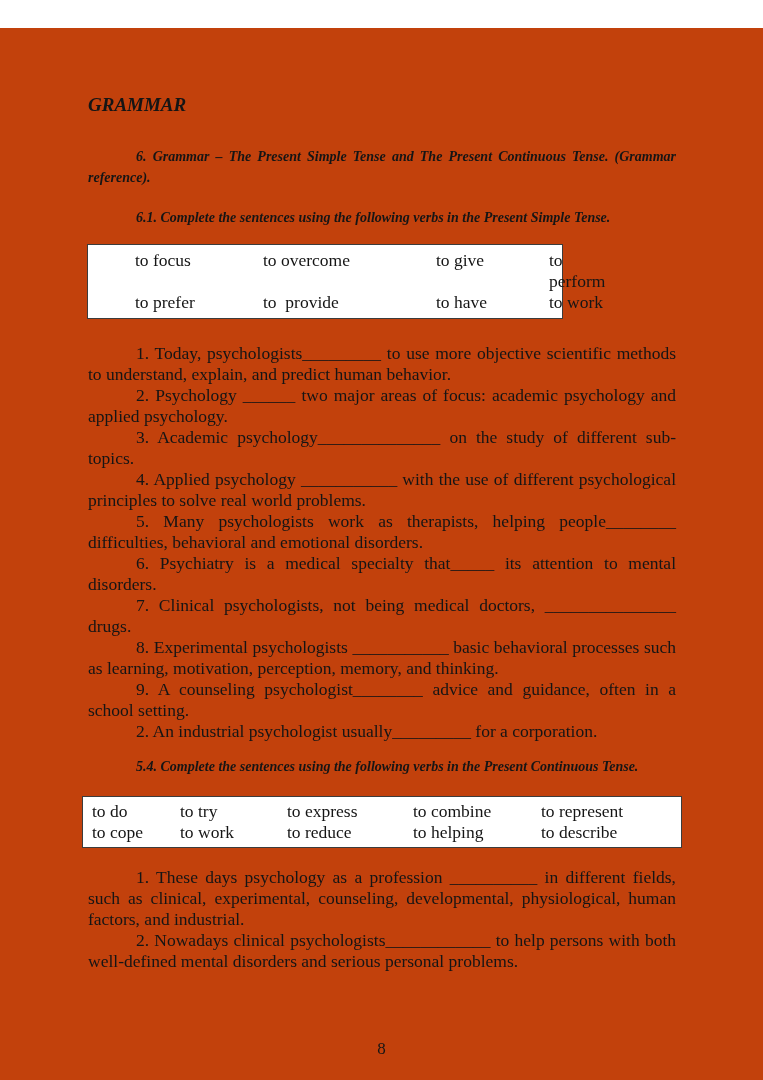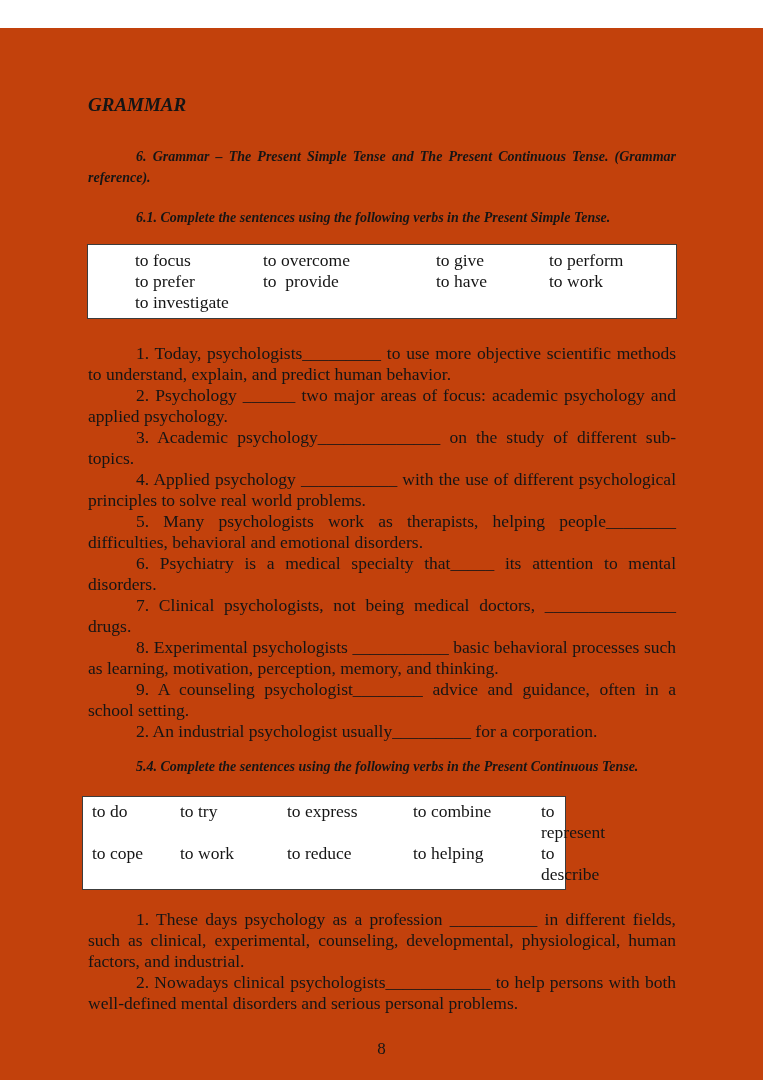--- a/index.html
+++ b/index.html
@@ -50,28 +50,28 @@
     background: #ffffff;
     display: grid;
   }
   .verb-box .cell {
     white-space: pre-wrap;
     line-height: 21px;
   }
   .box1 {
     margin-top: 16px;
     margin-left: -1px;
-    width: 590px;
+    width: 476px;
     padding: 5px 0 5px 47px;
     grid-template-columns: 128px 173px 113px 1fr;
   }
   .box2 {
     margin-top: 19px;
     margin-left: -6px;
-    width: 484px;
+    width: 600px;
     padding: 4px 0 4px 9px;
     grid-template-columns: 88px 107px 126px 128px 1fr;
   }
   .sentences { margin-top: 24px; }
   .sentences-62 { margin-top: 19px; }
   .sentences p {
     margin: 0;
     text-align: justify;
     text-indent: 48px;
     line-height: 21px;
@@ -100,21 +100,20 @@
 
     <div class="verb-box box1">
       <span class="cell">to focus</span>
       <span class="cell">to overcome</span>
       <span class="cell">to give</span>
       <span class="cell">to perform</span>
       <span class="cell">to prefer</span>
       <span class="cell">to  provide</span>
       <span class="cell">to have</span>
       <span class="cell">to work</span>
-      <span class="cell">to investigate</span>
       <span class="cell"></span>
       <span class="cell"></span>
     </div>
 
     <div class="sentences">
       <p>1. Today, psychologists_________ to use more objective scientific methods to understand, explain, and predict human behavior.</p>
       <p>2. Psychology ______ two major areas of focus: academic psychology and applied psychology.</p>
       <p>3. Academic psychology______________ on the study of different sub-topics.</p>
       <p>4. Applied psychology ___________ with the use of different psychological principles to solve real world problems.</p>
       <p>5. Many psychologists work as therapists, helping people________ difficulties, behavioral and emotional disorders.</p>

